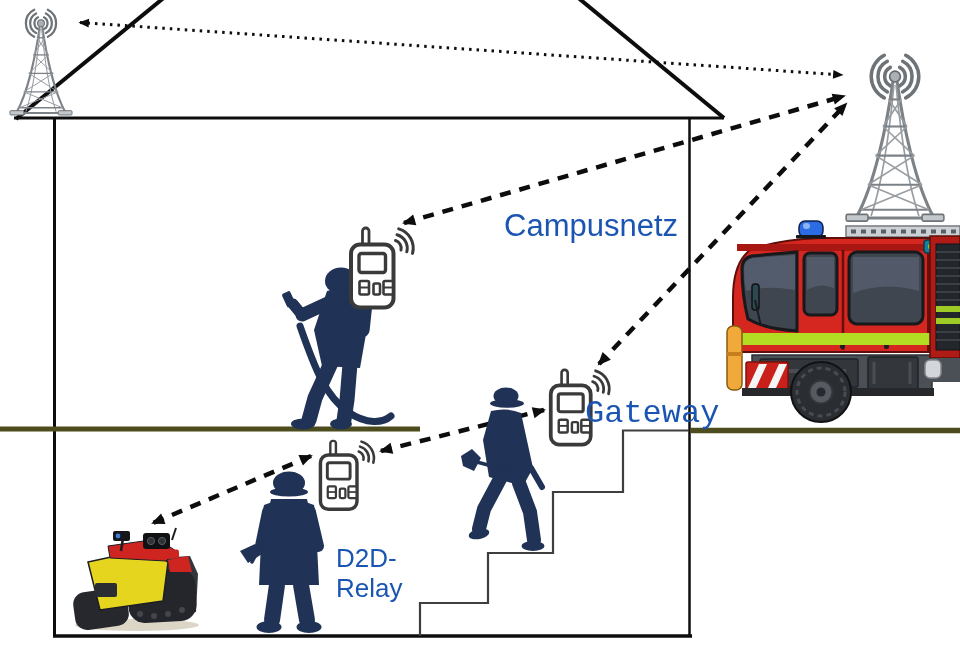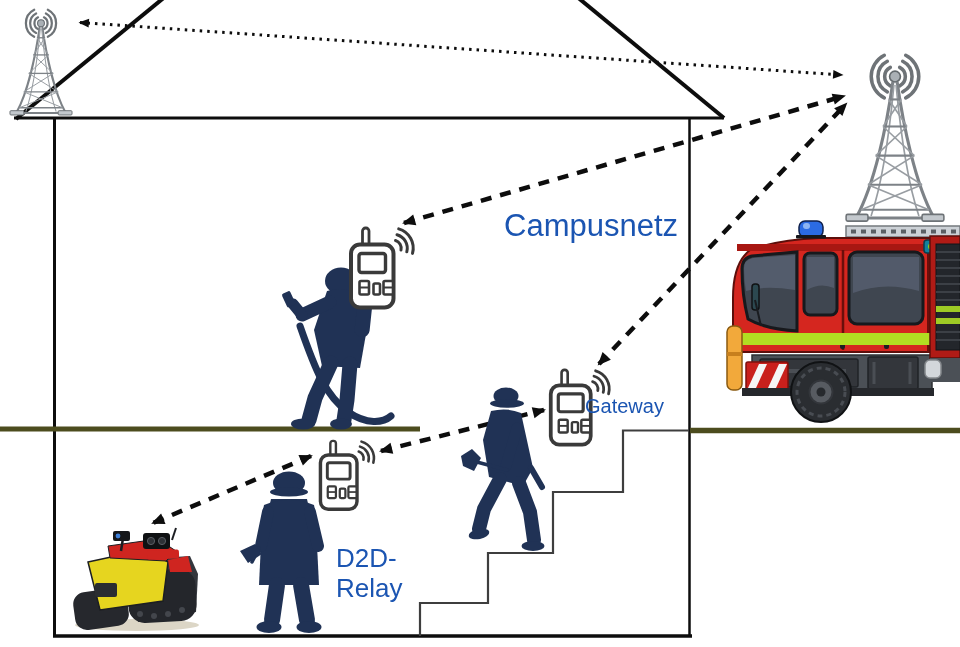--- a/index.html
+++ b/index.html
@@ -6,21 +6,21 @@
   .stage{
     position:relative;width:960px;height:647px;overflow:hidden;background:#fff;
     font-family:"Liberation Sans", sans-serif;
   }
   .stage svg{position:absolute;left:0;top:0;}
   .lbl{
     position:absolute;color:var(--label-blue,#1b55b2);
     font-family:"Liberation Sans", sans-serif;font-weight:400;white-space:nowrap;
   }
   .lbl-campus{left:504px;top:208px;font-size:31px;}
-  .lbl-gateway{left:585px;top:395px;font-size:20px;}
+  .lbl-gateway{left:585px;top:395px;font-size:32px;font-family:Liberation Mono, monospace;}
   .lbl-d2d{left:336px;top:501px;font-size:26px;line-height:30px;margin-top:42px;}
   
   .bl{stroke:var(--line-black,#0d0d0d);fill:none;}
   .olive{stroke:var(--ground-olive,#4c4c1e);fill:none;}
   .stair{stroke:var(--stair-gray,#3e3e3e);fill:none;stroke-width:2.2;}
   .navy{fill:var(--silhouette-navy,#203255);stroke:none;}
   .navyS{stroke:var(--silhouette-navy,#203255);fill:none;stroke-linecap:round;}
   .twL{stroke:#7d8287;fill:none;}
   .twT{stroke:#989da2;fill:none;}
   .twA{stroke:#6e7377;fill:none;stroke-linecap:round;stroke-width:3.4;}

